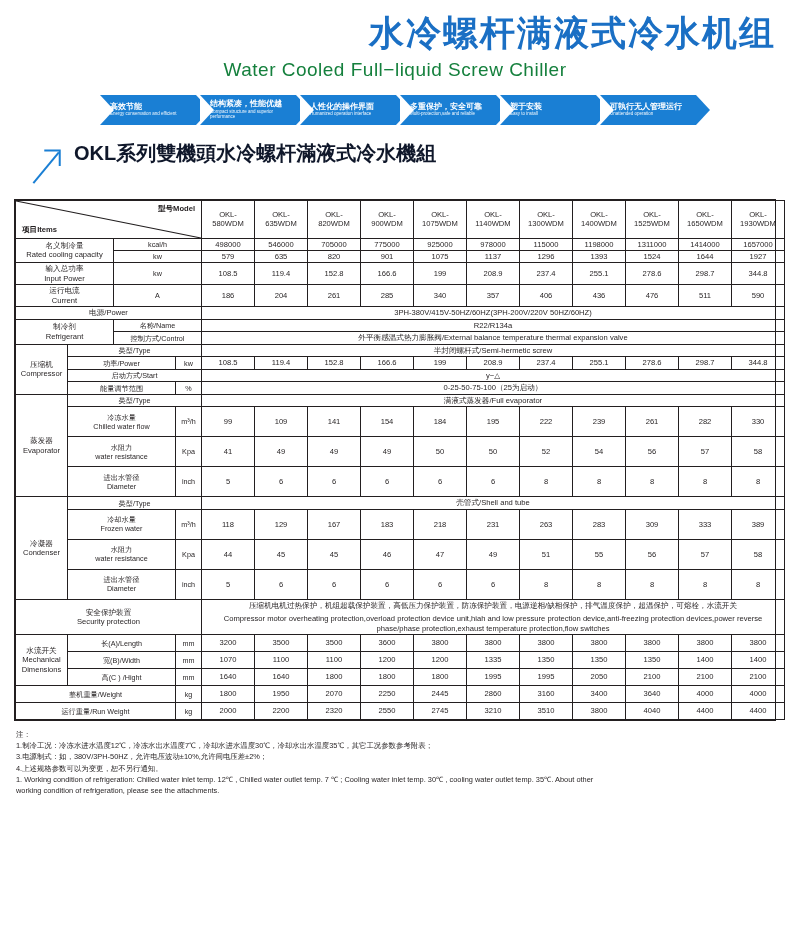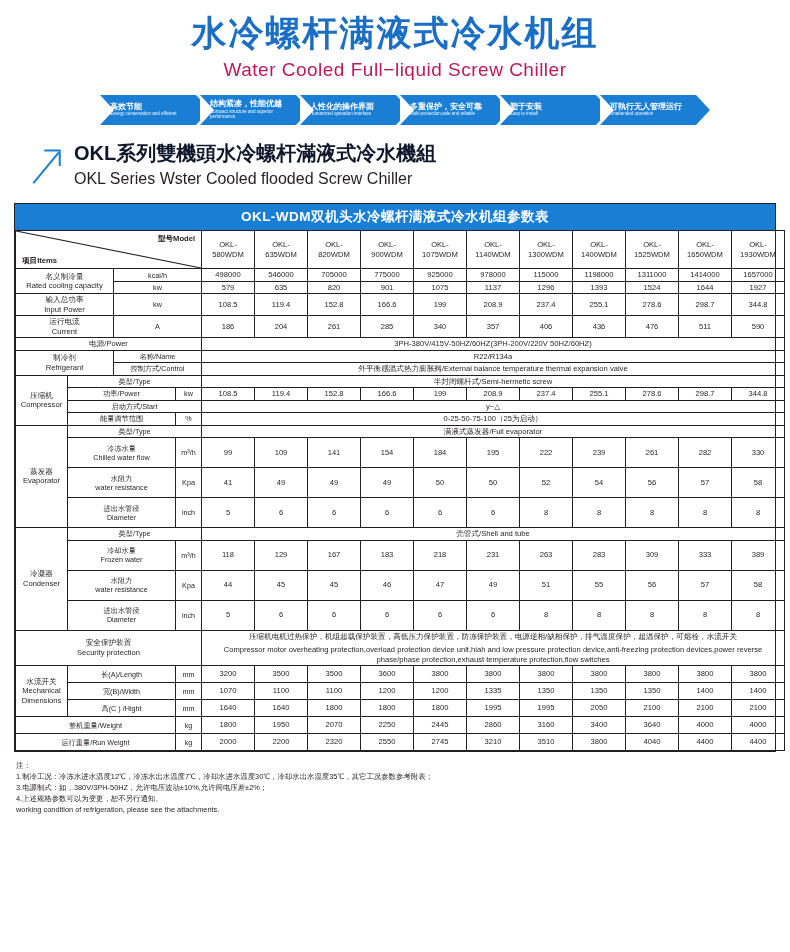--- a/index.html
+++ b/index.html
@@ -7,31 +7,31 @@
     margin: 0;
     width: 790px;
     background: #ffffff;
     font-family: "Liberation Sans", sans-serif;
     color: #231f20;
   }
   .page { width: 790px; padding: 0 14px; }
 
   
   .title-cn {
-    text-align: center;
+    text-align: right;
     color: #1a6fc4;
     font-size: 35px;
     font-weight: bold;
     letter-spacing: 2px;
     margin-top: 14px;
     line-height: 1.1;
   }
   .title-en {
     text-align: center;
-    color: #be185d;
+    color: #15803d;
     font-size: 19px;
     letter-spacing: 0.5px;
     margin-top: 6px;
     margin-bottom: 14px;
   }
 
   
   .arrows {
     display: flex;
     justify-content: center;
@@ -168,26 +168,24 @@
     </div>
   </div>
 
   <div class="series">
     <svg class="series-arrow" viewBox="0 0 34 44">
       <path d="M2 42 L30 8" stroke="#1a7fd4" stroke-width="2.2" fill="none"></path>
       <path d="M14 6 L31 6 L31 23" stroke="#1a7fd4" stroke-width="2.2" fill="none"></path>
     </svg>
     <div class="series-text">
       <div class="s-cn">OKL系列雙機頭水冷螺杆滿液式冷水機組</div>
-      <div class="s-en">OKL Series Wster Cooled flooded Screw Chiller</div>
     </div>
   </div>
 
   <div class="tbl-wrap">
-    <div class="tbl-title">OKL-WDM双机头水冷螺杆满液式冷水机组参数表</div>
 
     <table class="spec">
       <colgroup>
         <col style="width:52px">
           <col style="width:46px">
           <col style="width:62px">
           <col style="width:26px">
         <col style="width:53px">
           <col style="width:53px">
           <col style="width:53px">
@@ -550,16 +548,17 @@
       </tr>
     </tbody>
       </table>
   </div>
 
   <div class="notes">
     <p class="nt">注：</p>
     <p class="nt">1.制冷工况：冷冻水进水温度12℃，冷冻水出水温度7℃，冷却水进水温度30℃，冷却水出水温度35℃，其它工况参数参考附表；</p>
     <p class="nt">3.电源制式：如，380V/3PH-50HZ，允许电压波动±10%,允许间电压差±2%；</p>
     <p class="nt">4.上述规格参数可以为变更，恕不另行通知。</p>
+    <p class="nt">1. Working condition of refrigeration: Chilled water inlet temp. 12℃ , Chilled water outlet temp. 7 ℃ ; Cooling water inlet temp. 30℃ ,  cooling water outlet temp. 35℃. About other</p>
     <p class="nt">working condition of refrigeration, please see the attachments.</p>
   </div>
 
 </div>
 
 </body></html>

